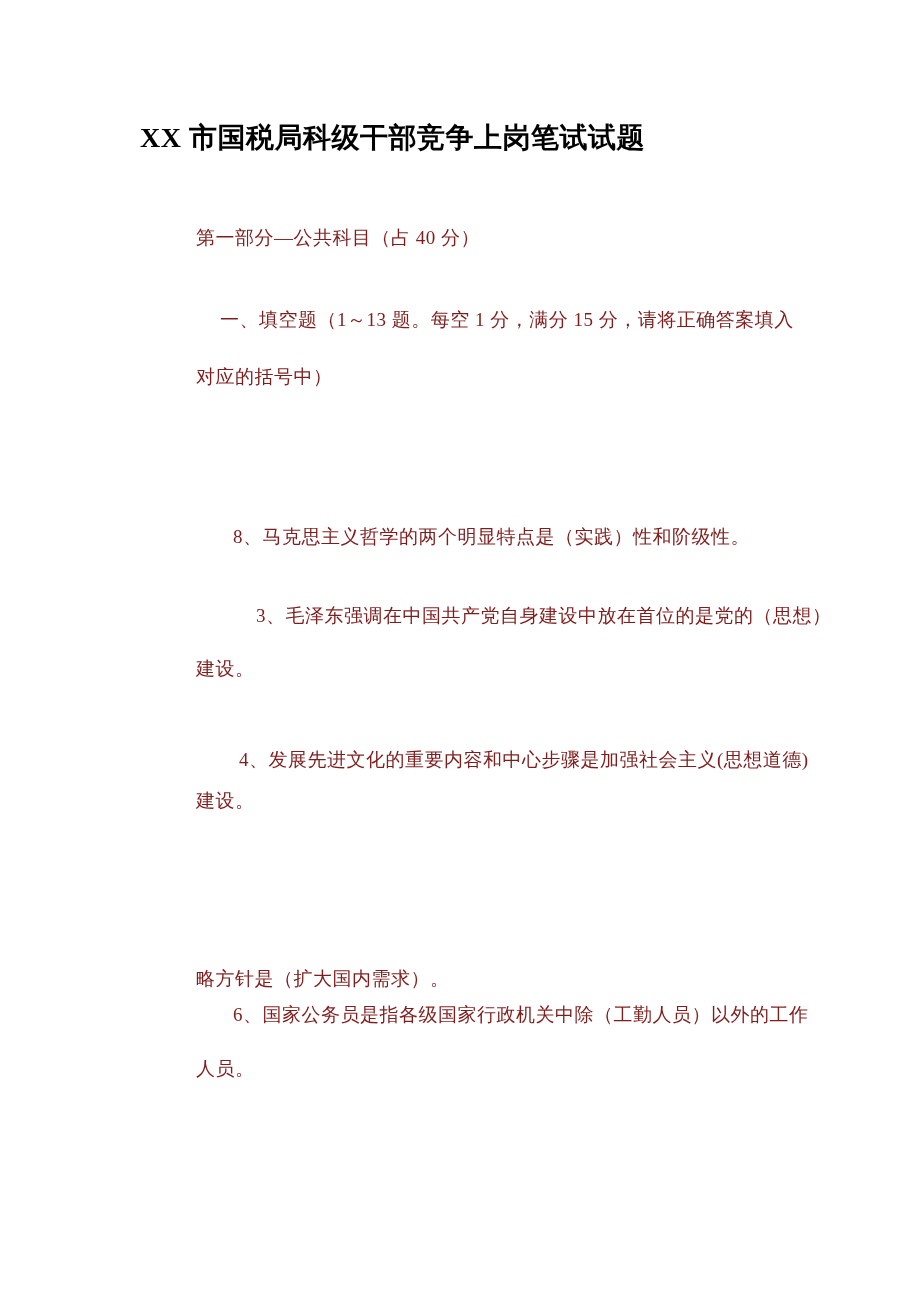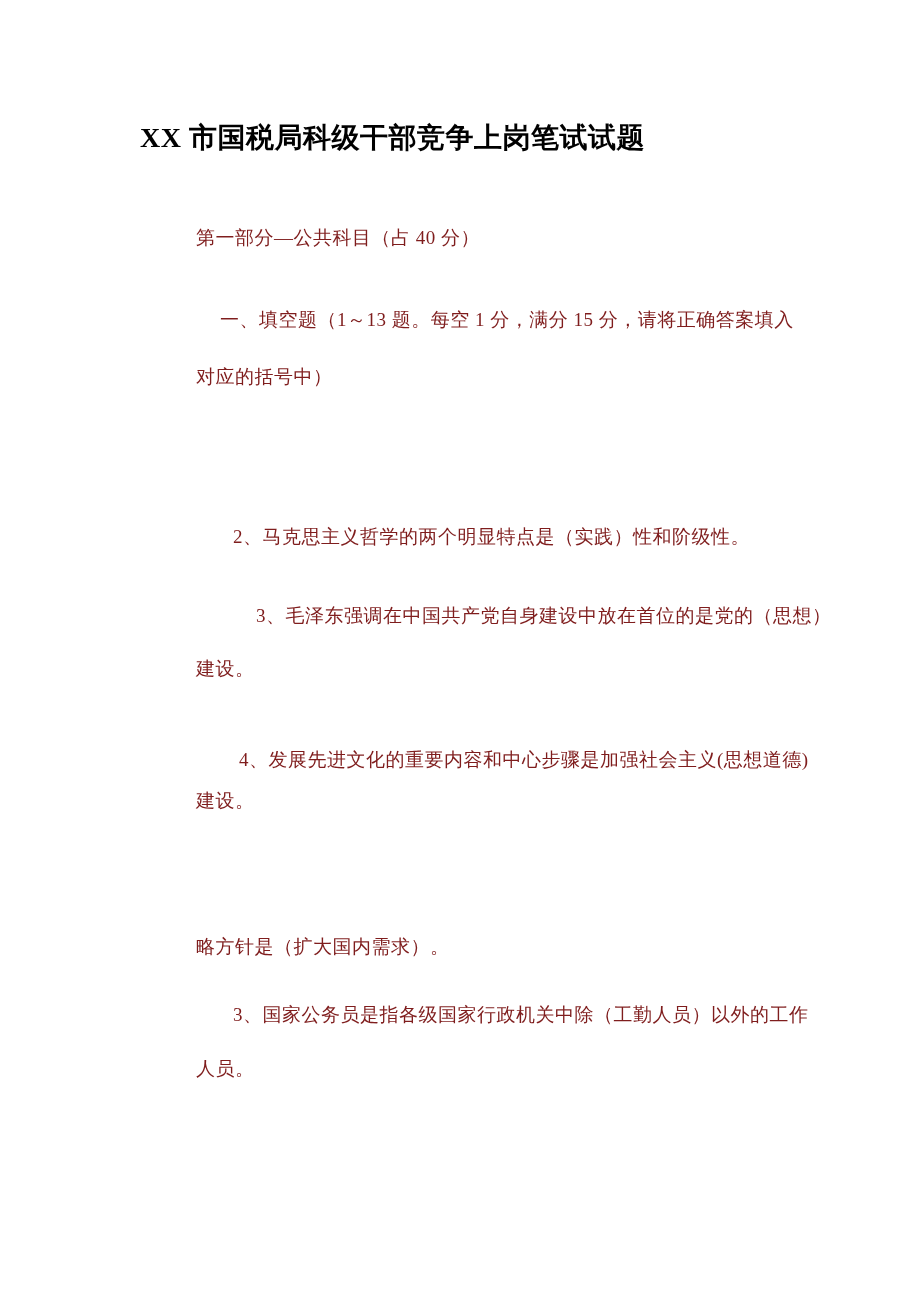--- a/index.html
+++ b/index.html
@@ -51,30 +51,30 @@
 
   <h1 class="doc-title" style="left:140px; top:121px;">XX 市国税局科级干部竞争上岗笔试试题</h1>
 
   <p class="line" style="left:196px; top:227px;">第一部分—公共科目（占 40  分）</p>
 
   <p class="line" style="left:220px; top:309px;">一、填空题（1～13 题。每空 1 分，满分 15 分，请将正确答案填入</p>
 
   <p class="line" style="left:196px; top:366px;text-align:center;">对应的括号中）</p>
 
 
-  <p class="line" style="left:233px; top:526px;">2、马克思主义哲学的两个明显特点是（实践）性和阶级性。</p>
+  <p class="line" style="left:233px; top:526px;">8、马克思主义哲学的两个明显特点是（实践）性和阶级性。</p>
 
   <p class="line" style="left:233px; top:605px;margin-left:23px;">3、毛泽东强调在中国共产党自身建设中放在首位的是党的（思想）</p>
 
   <p class="line" style="left:196px; top:658px;">建设。</p>
 
   <p class="line" style="left:239px; top:737px;margin-top:12px;">4、发展先进文化的重要内容和中心步骤是加强社会主义(思想道德)</p>
 
   <p class="line" style="left:196px; top:790px;">建设。</p>
 
 
-  <p class="line" style="left:196px; top:936px;">略方针是（扩大国内需求）。</p>
+  <p class="line" style="left:196px; top:968px;">略方针是（扩大国内需求）。</p>
 
-  <p class="line" style="left:233px; top:1004px;">3、国家公务员是指各级国家行政机关中除（工勤人员）以外的工作</p>
+  <p class="line" style="left:233px; top:1004px;">6、国家公务员是指各级国家行政机关中除（工勤人员）以外的工作</p>
 
   <p class="line" style="left:196px; top:1058px;">人员。</p>
 
 </div>
 
 </body></html>

